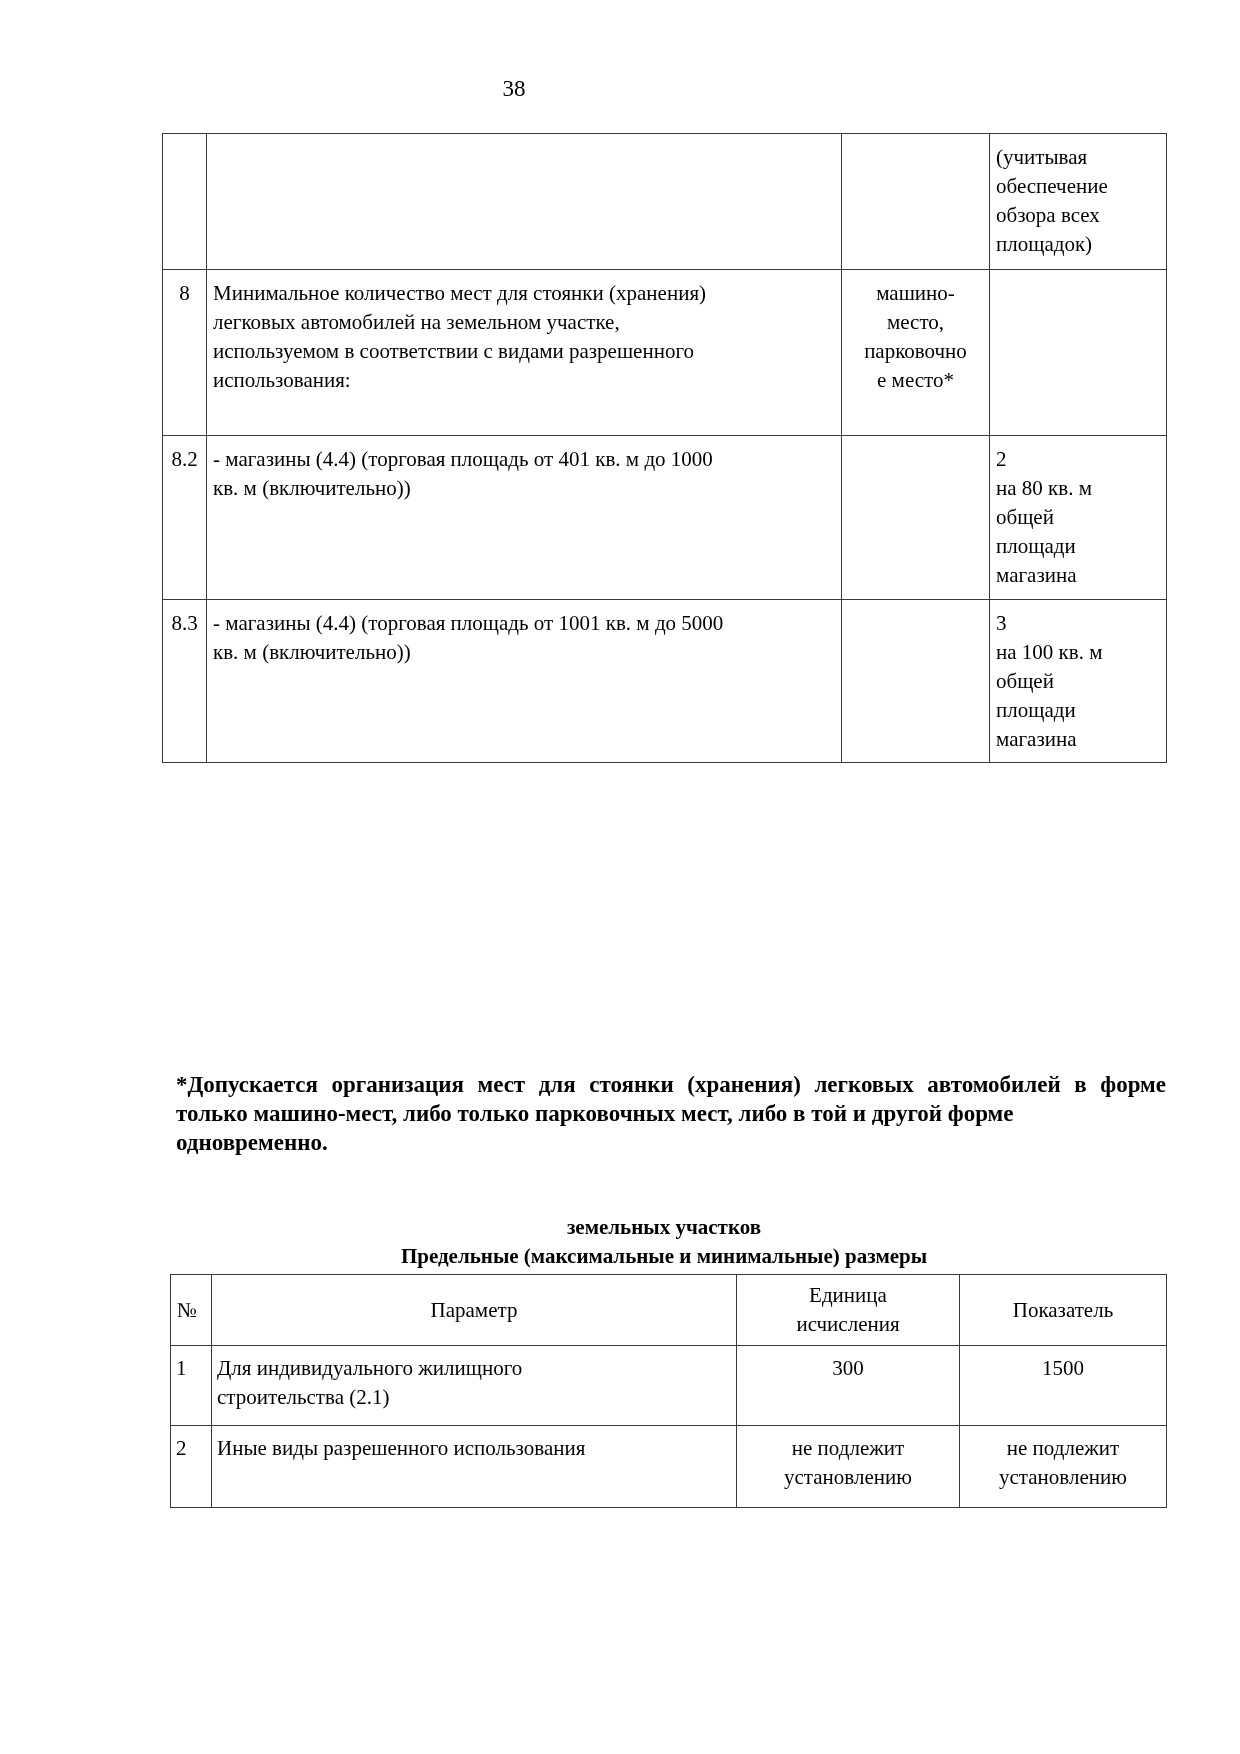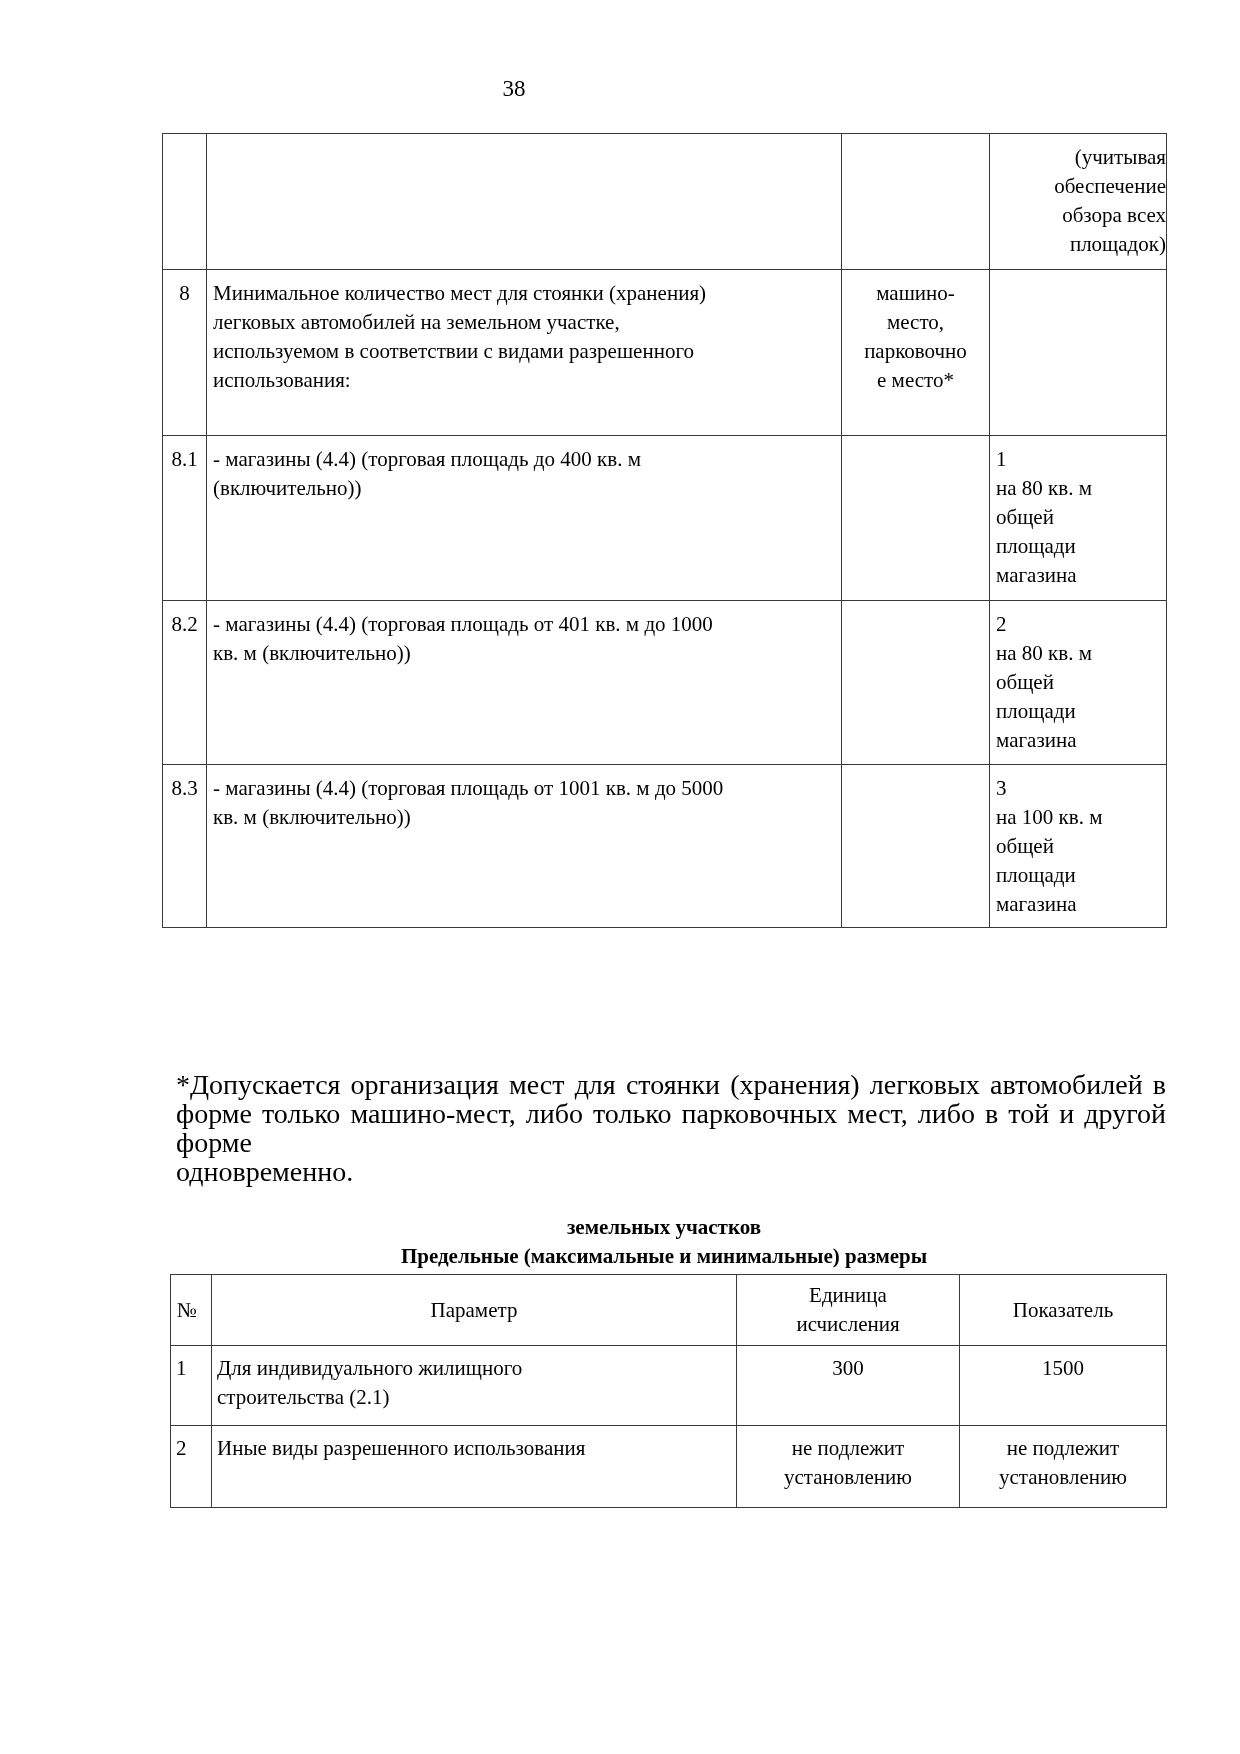--- a/index.html
+++ b/index.html
@@ -12,30 +12,30 @@
     position: absolute; top: 76px; left: 0; width: 1028px; text-align: center;
     font-size: 23px;
   }
   table { border-collapse: collapse; position: absolute; table-layout: fixed; }
   td { border: 1.5px solid #3a3a3a; vertical-align: top; font-size: 21px; line-height: 29px; padding: 0; }
   #t1 { left: 162px; top: 133px; width: 1004px; }
   #t1 td.n { text-align: center; padding: 9px 0 0 0; }
   #t1 td.p { padding: 9px 0 0 6px; }
   #t1 td.u { text-align: center; padding: 9px 4px 4px 4px; }
   #t1 td.v { padding: 9px 0 0 6px; }
-  .r0 { height: 136px; text-align: right; }
+  .r0 { height: 136px; }
   .r72 { height: 136px; }
   .r8 { height: 166px; }
   .r81 { height: 165px; }
   .r82 { height: 164px; }
   .r83 { height: 163px; margin-left: 40px; }
   .line { display: block; }
   .note {
     position: absolute; left: 176px; top: 1070px; width: 990px;
-    font-size: 28px; line-height: 29px; text-align: justify;
+    font-size: 23px; line-height: 29px; text-align: justify; font-weight: bold;
   }
   .note .last { display: block; }
   .title2 {
     position: absolute; left: 162px; top: 1213px; width: 1004px; text-align: center;
     font-weight: bold; font-size: 21px; line-height: 29px;
   }
   #t2 { left: 170px; top: 1274px; width: 996px; }
   #t2 td { padding: 8px 5px 0 5px; }
   #t2 .h td { height: 70px; text-align: center; vertical-align: middle; padding: 0; }
   #t2 .h td.n { text-align: left; padding-left: 6px; }
@@ -75,35 +75,20 @@
           <span class="line">используемом в соответствии с видами разрешенного</span>
           <span class="line">использования:</span>
         </td>
         <td class="u">
           <span class="line">машино-</span>
           <span class="line">место,</span>
           <span class="line">парковочно</span>
           <span class="line">е место*</span>
         </td>
         <td class="v"></td>
-      </tr>
-      <tr class="r81">
-        <td class="n">8.1</td>
-        <td class="p">
-          <span class="line">- магазины (4.4) (торговая площадь до 400 кв. м</span>
-          <span class="line">(включительно))</span>
-        </td>
-        <td class="u"></td>
-        <td class="v">
-          <span class="line">1</span>
-          <span class="line">на 80 кв. м</span>
-          <span class="line">общей</span>
-          <span class="line">площади</span>
-          <span class="line">магазина</span>
-        </td>
       </tr>
       <tr class="r82">
         <td class="n">8.2</td>
         <td class="p">
           <span class="line">- магазины (4.4)  (торговая площадь от 401 кв. м до 1000</span>
           <span class="line">кв. м (включительно))</span>
         </td>
         <td class="u"></td>
         <td class="v">
           <span class="line">2</span>

